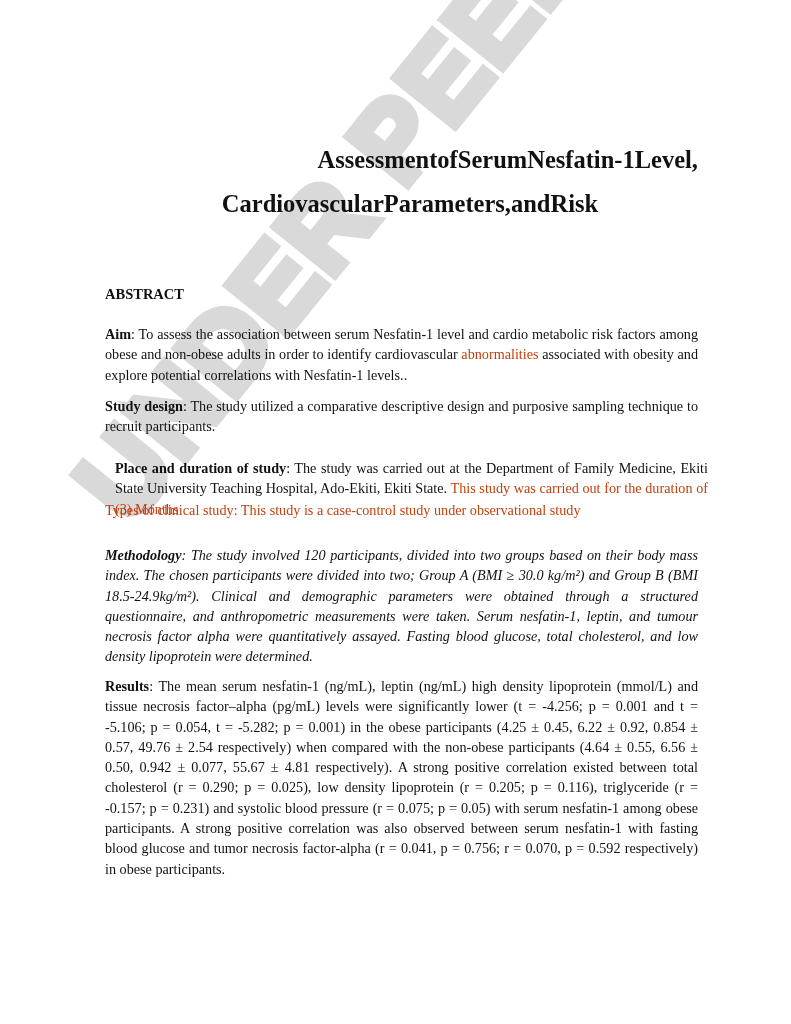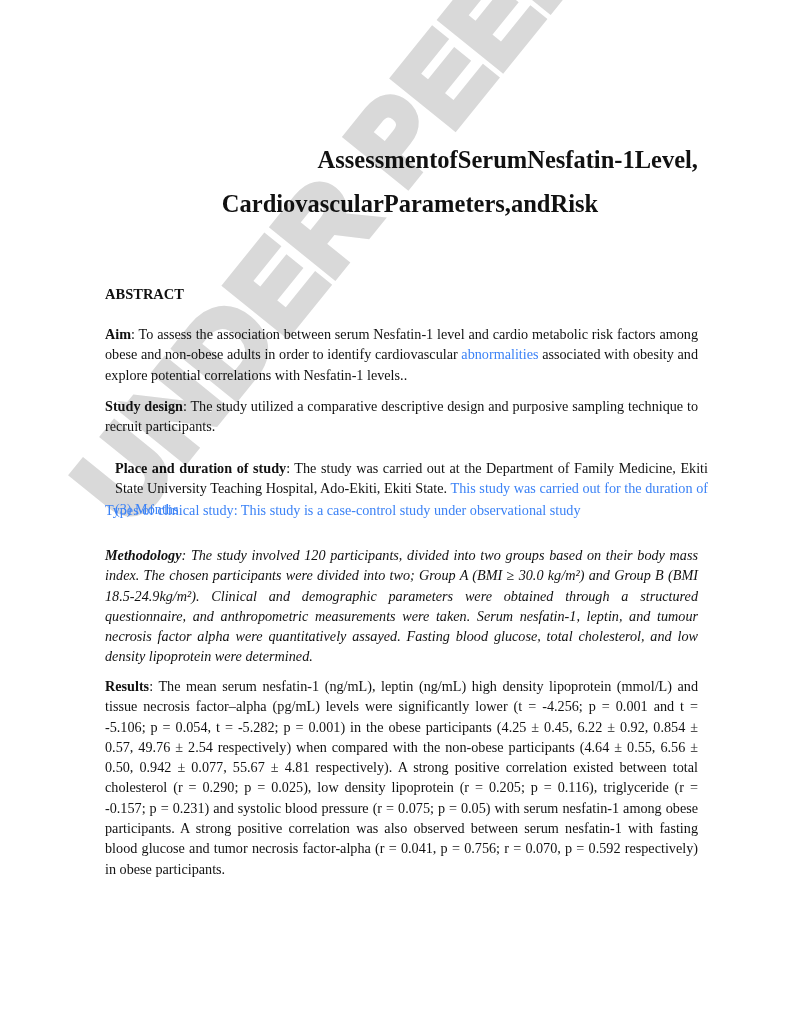--- a/index.html
+++ b/index.html
@@ -20,21 +20,21 @@
     top: 138px; font-weight: bold; font-size: 24.5px; line-height: 44px;
     text-align: justify; text-align-last: left;
   }
   .title .l1 { display: flex; justify-content: flex-end; }
   .title .l2 { display: flex; justify-content: center; margin-left: 17px; }
   .abstract-heading { top: 286px; font-weight: bold; font-size: 14.5px; }
   .para {
     font-size: 14.2px; line-height: 20.3px; text-align: justify;
   }
   .para b { font-weight: bold; }
-  .red { color: #3b82f6; }
+  .red { color: #c2410c; }
   .p-aim { top: 324px; }
   .p-design { top: 396px; }
   .p-place { top: 448px; }
   .p-types { top: 500px; }
   .p-method { top: 545px; font-style: italic; }
   .p-results { top: 676px; }
 </style>
 </head>
 <body>
 

